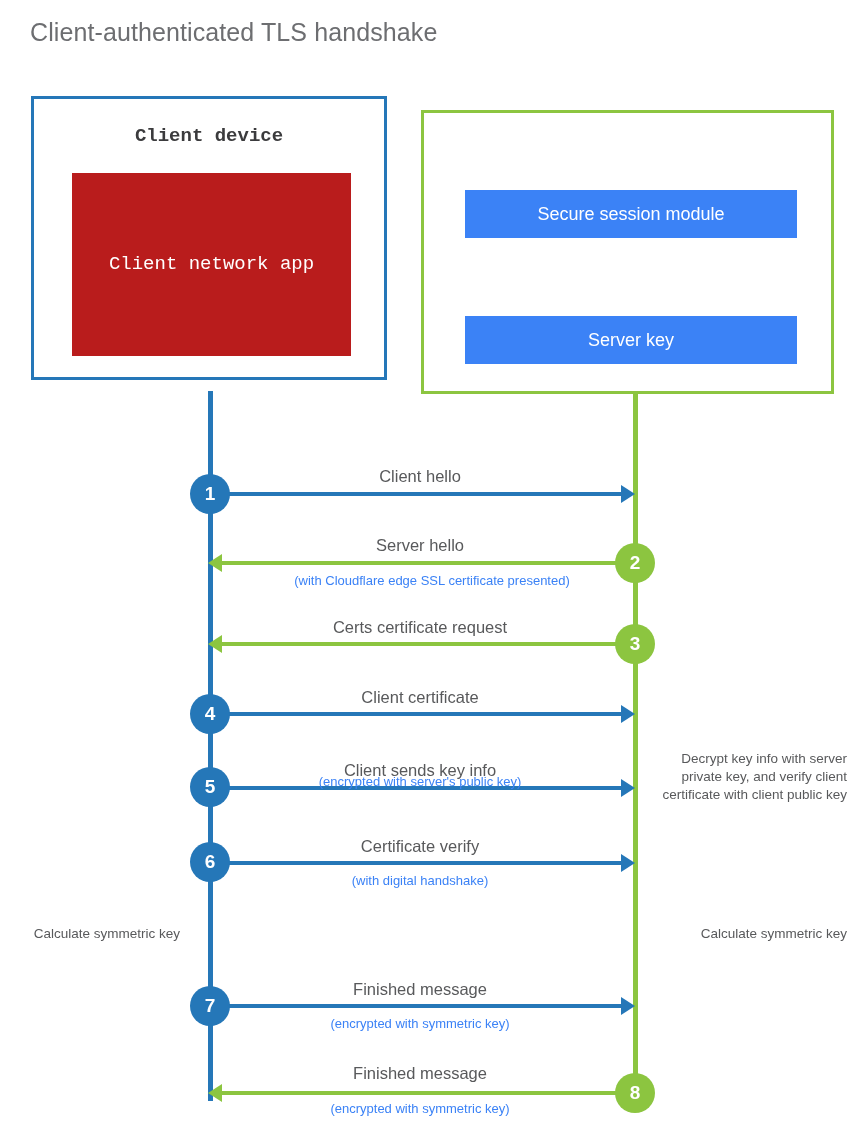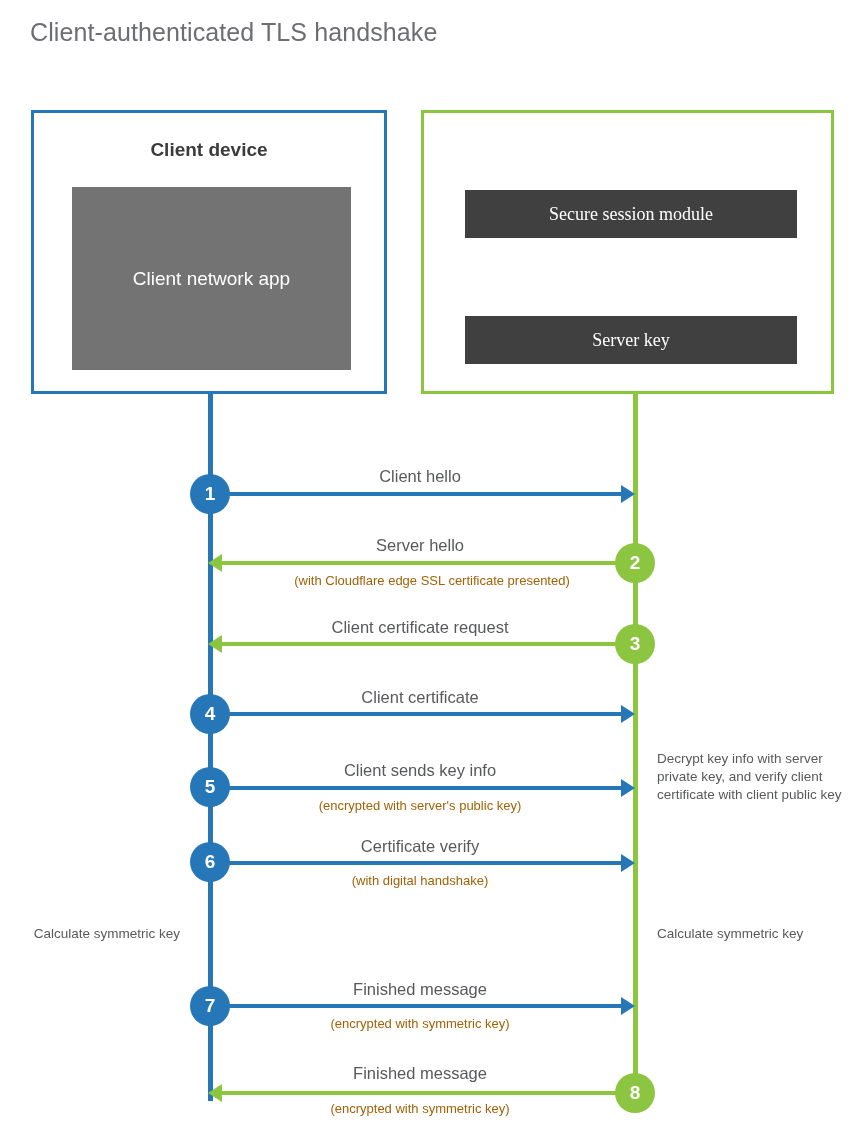--- a/index.html
+++ b/index.html
@@ -36,24 +36,25 @@
   }
 
   
   .entity-box {
     position: absolute;
     background: #ffffff;
     box-sizing: border-box;
   }
   .entity-box.client {
     left: 31px;
-    top: 110px;
+    top: 96px;
     width: 356px;
     height: 284px;
     border: 3px solid #2577b8;
+    font-family: Liberation Mono, monospace;
   }
   .entity-box.server {
     left: 421px;
     top: 110px;
     width: 413px;
     height: 284px;
     border: 3px solid #8cc540;
   }
   .entity-title {
     position: absolute;
@@ -65,42 +66,41 @@
     font-weight: bold;
     color: #3b3b3d;
   }
 
   .client-app {
     position: absolute;
     left: 38px;
     top: 74px;
     width: 279px;
     height: 183px;
-    background: #737373;
+    background: #b91c1c;
     color: #ffffff;
     font-size: 19px;
     line-height: 27px;
     text-align: center;
     display: flex;
     align-items: center;
     justify-content: center;
   }
 
   .server-bar {
     position: absolute;
     left: 41px;
     width: 332px;
     height: 48px;
-    background: #404040;
+    background: #3b82f6;
     color: #ffffff;
     font-size: 18px;
     display: flex;
     align-items: center;
     justify-content: center;
-    font-family: Liberation Serif, serif;
   }
   .server-bar.b0 { top: 77px; }
   .server-bar.b1 { top: 140px; }
   .server-bar.b2 { top: 203px; }
 
   
   .lifeline {
     position: absolute;
     width: 5px;
   }
@@ -157,33 +157,33 @@
     text-align: center;
     font-size: 16.5px;
     color: #58595b;
     white-space: nowrap;
     transform: translateX(-50%);
   }
   .msg-sublabel {
     position: absolute;
     text-align: center;
     font-size: 13px;
-    color: #a16207;
+    color: #3b82f6;
     white-space: nowrap;
     transform: translateX(-50%);
   }
 
   
   .side-note {
     position: absolute;
     font-size: 13.5px;
     line-height: 18px;
     color: #58595b;
   }
-  .side-note.right { left: 657px; width: 190px; text-align: left; }
+  .side-note.right { left: 657px; width: 190px; text-align: right; }
   .side-note.left-al { left: 20px; width: 160px; text-align: right; }
 </style>
 </head>
 <body>
 
 <div id="diagram">
 
   <div class="page-title">Client-authenticated TLS handshake</div>
 
   <div class="entity-box client">
@@ -203,34 +203,34 @@
   <div class="msg-line blue" style="left:210px; top:492px; width:414px;"></div>
   <div class="arrowhead right blue" style="left:621px; top:485px;"></div>
   <div class="step-circle blue" style="left:190px; top:474px;">1</div>
 
   <div class="msg-label" style="left:420px; top:536px;">Server hello</div>
   <div class="msg-line green" style="left:217px; top:561px; width:418px;"></div>
   <div class="arrowhead left green" style="left:208px; top:554px;"></div>
   <div class="msg-sublabel" style="left:432px; top:573px;">(with Cloudflare edge SSL certificate presented)</div>
   <div class="step-circle green" style="left:615px; top:543px;">2</div>
 
-  <div class="msg-label" style="left:420px; top:618px;">Client certificate request</div>
+  <div class="msg-label" style="left:420px; top:618px;">Certs certificate request</div>
   <div class="msg-line green" style="left:217px; top:642px; width:418px;"></div>
   <div class="arrowhead left green" style="left:208px; top:635px;"></div>
   <div class="step-circle green" style="left:615px; top:624px;">3</div>
 
   <div class="msg-label" style="left:420px; top:688px;">Client certificate</div>
   <div class="msg-line blue" style="left:210px; top:712px; width:414px;"></div>
   <div class="arrowhead right blue" style="left:621px; top:705px;"></div>
   <div class="step-circle blue" style="left:190px; top:694px;">4</div>
 
   <div class="msg-label" style="left:420px; top:761px;">Client sends key info</div>
   <div class="msg-line blue" style="left:210px; top:786px; width:414px;"></div>
   <div class="arrowhead right blue" style="left:621px; top:779px;"></div>
-  <div class="msg-sublabel" style="left:420px; top:798px;">(encrypted with server's public key)</div>
+  <div class="msg-sublabel" style="left:420px; top:774px;">(encrypted with server's public key)</div>
   <div class="step-circle blue" style="left:190px; top:767px;">5</div>
 
   <div class="side-note right" style="top:750px;">Decrypt key info with server private key, and verify client certificate with client public key</div>
 
   <div class="msg-label" style="left:420px; top:837px;">Certificate verify</div>
   <div class="msg-line blue" style="left:210px; top:861px; width:414px;"></div>
   <div class="arrowhead right blue" style="left:621px; top:854px;"></div>
   <div class="msg-sublabel" style="left:420px; top:873px;">(with digital handshake)</div>
   <div class="step-circle blue" style="left:190px; top:842px;">6</div>
 

